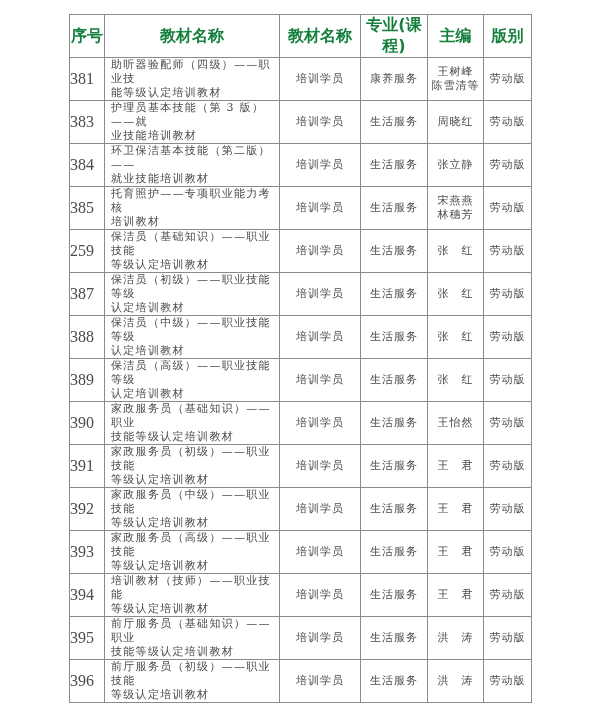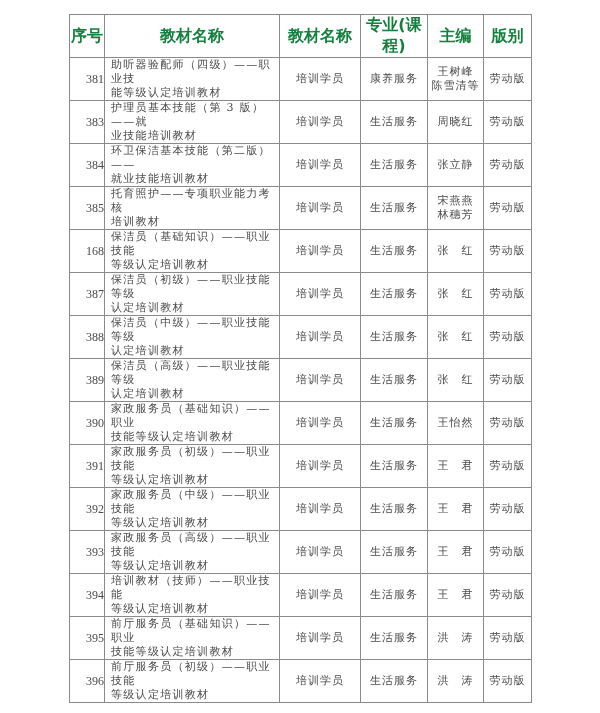--- a/index.html
+++ b/index.html
@@ -4,21 +4,21 @@
 <style>
   html, body { margin: 0; padding: 0; background: #ffffff; }
   body { width: 600px; height: 713px; position: relative; overflow: hidden;
          font-family: "DejaVu Serif", "Liberation Serif", serif; color: #3a3a3a; }
   table { position: absolute; left: 69px; top: 14px; width: 462px;
           border-collapse: collapse; table-layout: fixed; }
   th, td { border: 1px solid #8a8a8a; padding: 0; vertical-align: middle; }
   th { height: 25px; font-family: "DejaVu Sans", "Liberation Sans", sans-serif;
        font-size: 16px; font-weight: bold; color: #15803d; text-align: center; }
   td { height: 30.5px; font-size: 11px; line-height: 14px; color: #4a4a4a; }
-  td.num { text-align: right; font-family: "Liberation Serif", serif; font-size: 12px; }
+  td.num { text-align: left; font-family: "Liberation Serif", serif; font-size: 16px; }
   td.name { text-align: left; padding: 0 4px 0 6px; letter-spacing: 1.3px; border-radius: 11px; }
   td.c { text-align: center; letter-spacing: 1px; }
   .line { display: block; }
 </style>
 </head>
 <body>
 
 <table>
   <colgroup>
     <col style="width:35px">
@@ -120,21 +120,21 @@
         <td class="c">
           <span class="line">宋燕燕</span>
           <span class="line">林穗芳</span>
         </td>
         <td class="c">
           <span class="line">劳动版</span>
         </td>
       </tr>
       <tr>
         <td class="num">
-          <span class="line">168</span>
+          <span class="line">259</span>
         </td>
         <td class="name">
           <span class="line">保洁员（基础知识）——职业技能</span>
           <span class="line">等级认定培训教材</span>
         </td>
         <td class="c">
           <span class="line">培训学员</span>
         </td>
         <td class="c">
           <span class="line">生活服务</span>

